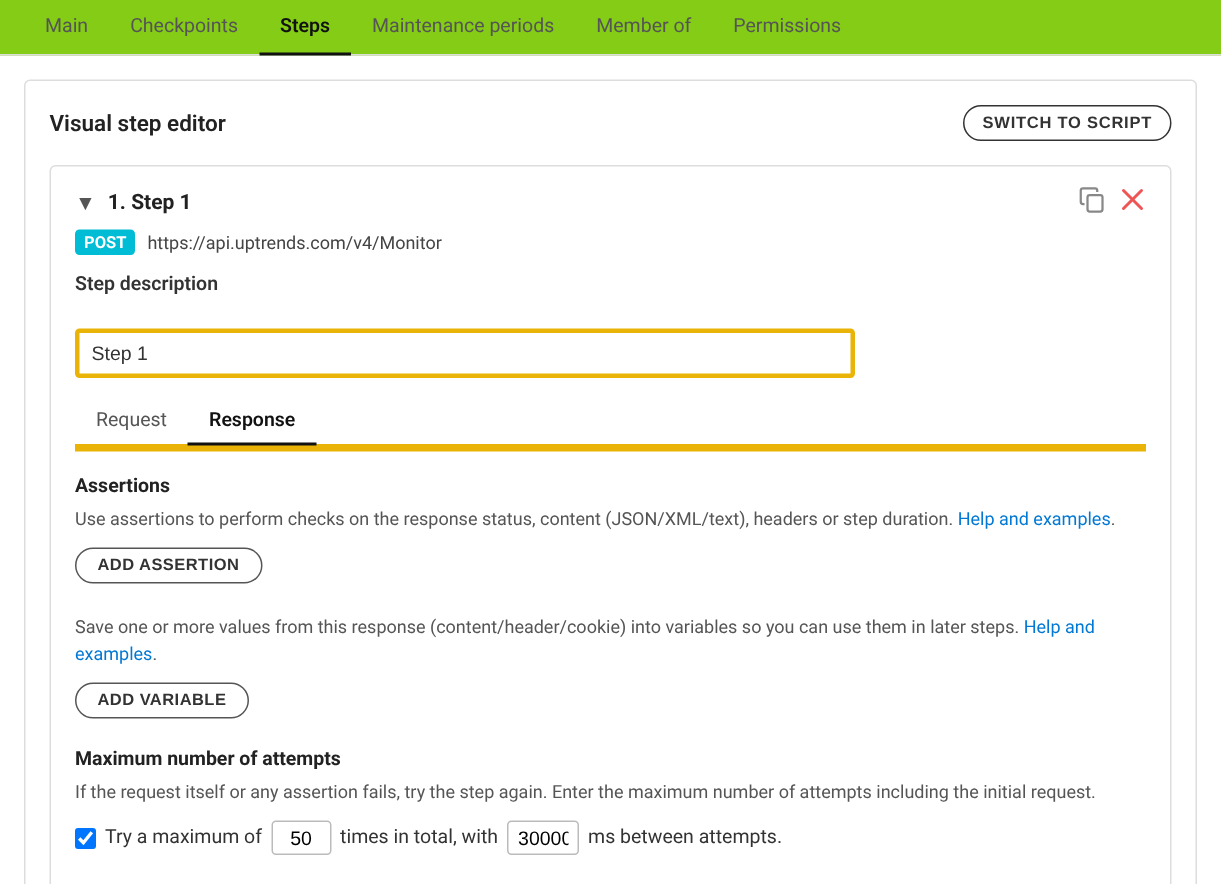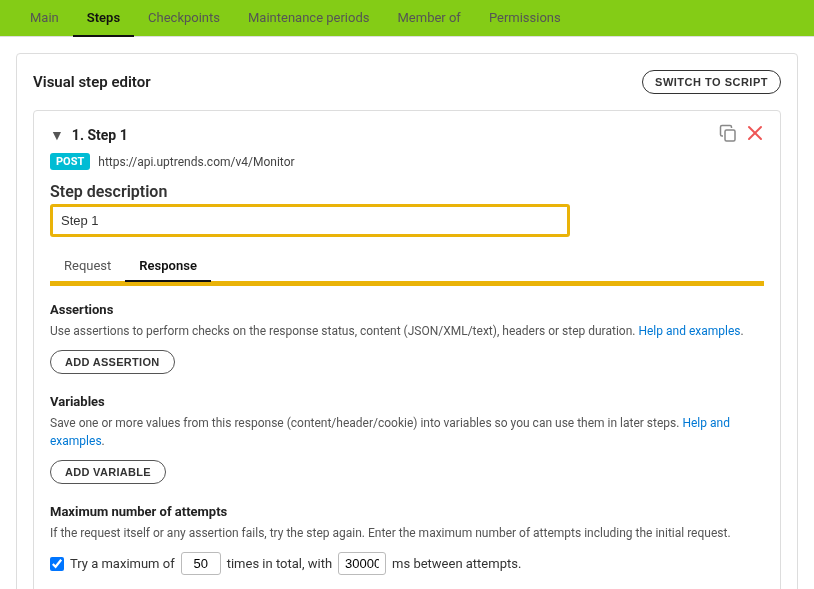--- a/index.html
+++ b/index.html
@@ -124,24 +124,24 @@
       font-weight: 700;
       padding: 2px 6px;
       border-radius: 3px;
     }
     .step-url {
       font-size: 12px;
       color: #444;
     }
     
     .field-label {
-      font-size: 16px;
-      font-weight: 600;
-      color: #333;
-      margin-bottom: 3px;
+      font-size: 13px;
+      font-weight: 600;
+      color: #333;
+      margin-bottom: 22px;
     }
     .text-input {
       width: 100%;
       max-width: 520px;
       border: 3px solid #eab308;
       border-radius: 3px;
       padding: 6px 8px;
       font-size: 13px;
       color: #333;
       outline: none;
@@ -223,22 +223,22 @@
       color: #333;
     }
   </style>
 </head>
 <body>
 
 <div class="page-wrapper">
 
   <nav class="nav-tabs">
     <div class="nav-tab">Main</div>
+    <div class="nav-tab">Checkpoints</div>
     <div class="nav-tab active">Steps</div>
-    <div class="nav-tab">Checkpoints</div>
     <div class="nav-tab">Maintenance periods</div>
     <div class="nav-tab">Member of</div>
     <div class="nav-tab">Permissions</div>
   </nav>
 
   <div class="main-content">
     <div class="editor-card">
 
       <div class="editor-header">
         <span class="editor-title">Visual step editor</span>
@@ -290,21 +290,20 @@
           <div class="section-title">Assertions</div>
           <div class="section-desc">
             <span>Use assertions to perform checks on the response status, content (JSON/XML/text), headers or step duration.</span>
             <a href="#">Help and examples</a>.
           </div>
           <button class="outline-btn">ADD ASSERTION</button>
         </div>
 
         
         <div class="section">
-          <div class="section-title">Variables</div>
           <div class="section-desc">
             <span>Save one or more values from this response (content/header/cookie) into variables so you can use them in later steps.</span>
             <a href="#">Help and examples</a>.
           </div>
           <button class="outline-btn">ADD VARIABLE</button>
         </div>
 
         
         <div class="section">
           <div class="section-title">Maximum number of attempts</div>

